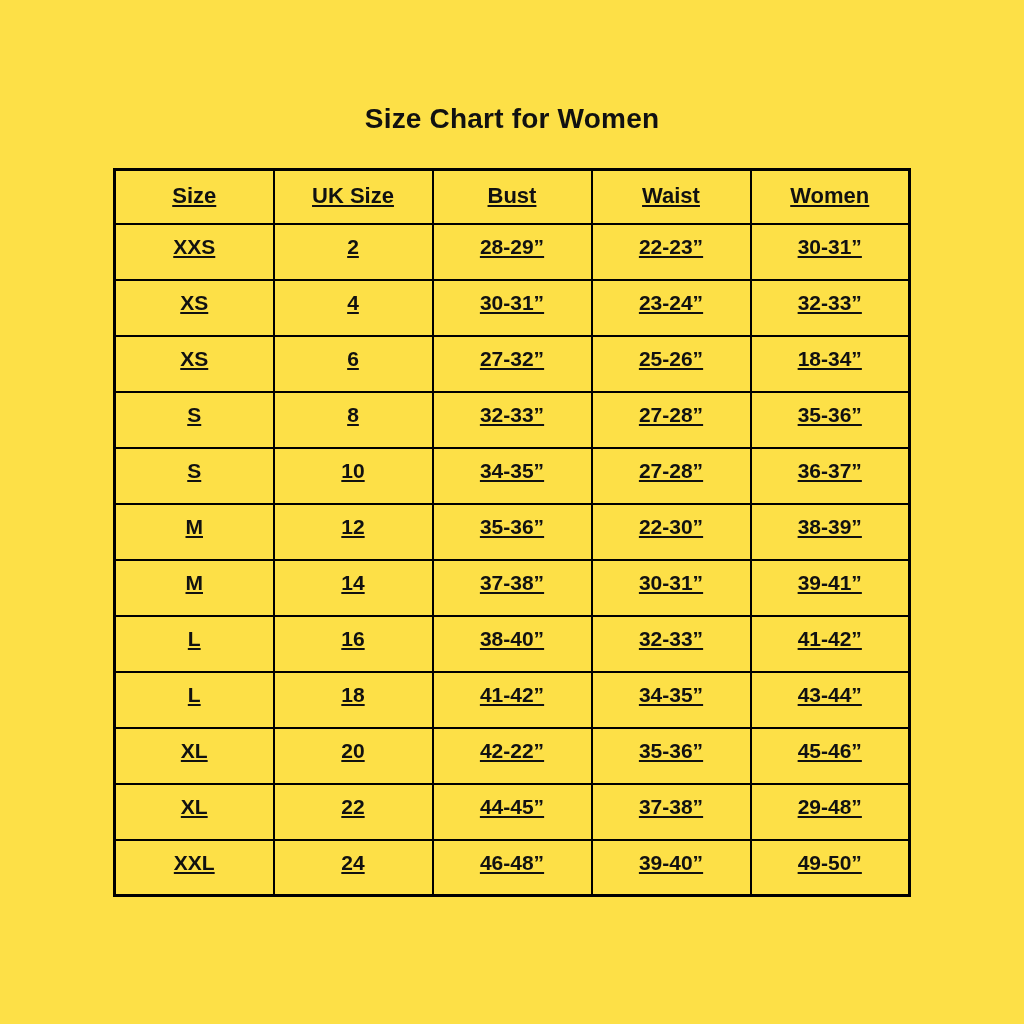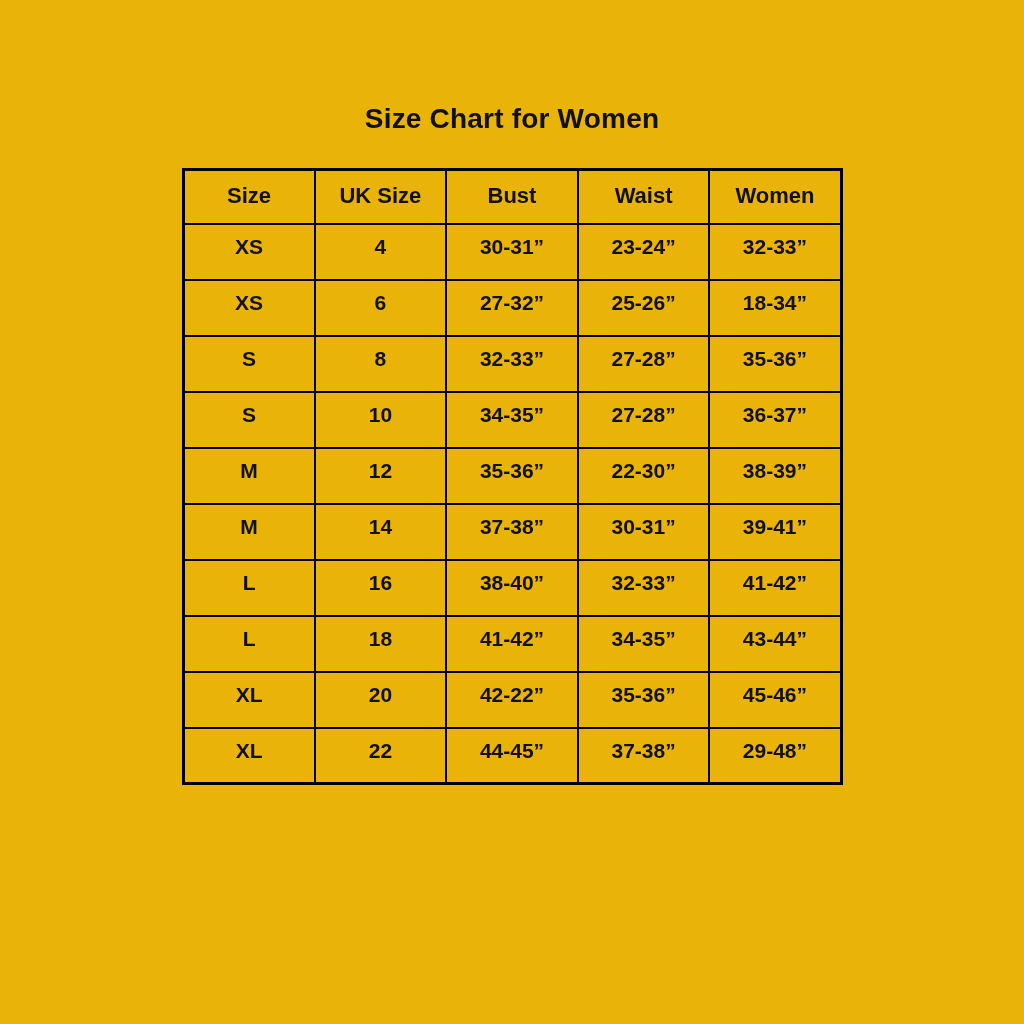--- a/index.html
+++ b/index.html
@@ -4,40 +4,41 @@
 <style>
   html, body {
     margin: 0;
     padding: 0;
     background: #ffffff;
   }
   .page {
     position: relative;
     width: 1024px;
     height: 1024px;
-    background: #eab308;
+    background: #fde047;
     font-family: "Liberation Sans", "DejaVu Sans", sans-serif;
     color: #111111;
     overflow: hidden;
   }
   .page-title {
     margin: 0;
     padding-top: 103px;
     text-align: center;
     font-size: 28px;
     font-weight: bold;
     letter-spacing: 0.2px;
     color: #111111;
   }
   table.size-table {
     border-collapse: collapse;
     table-layout: fixed;
-    width: 661px;
+    width: 798px;
     margin: 33px auto 0 auto;
     border: 3px solid #000000;
+    text-decoration: underline;
   }
   table.size-table th,
   table.size-table td {
     border: 2px solid #000000;
     width: 20%;
     height: 56px;
     box-sizing: border-box;
     text-align: center;
     vertical-align: middle;
     padding: 0 2px 9px 2px;
@@ -62,20 +63,27 @@
     <thead>
       <tr>
           <th>Size</th>
           <th>UK Size</th>
           <th>Bust</th>
           <th>Waist</th>
           <th>Women</th>
         </tr>
     </thead>
     <tbody>
+        <tr>
+          <td>XXS</td>
+          <td>2</td>
+          <td>28-29”</td>
+          <td>22-23”</td>
+          <td>30-31”</td>
+        </tr>
         <tr>
           <td>XS</td>
           <td>4</td>
           <td>30-31”</td>
           <td>23-24”</td>
           <td>32-33”</td>
         </tr>
         <tr>
           <td>XS</td>
           <td>6</td>
@@ -132,15 +140,22 @@
           <td>35-36”</td>
           <td>45-46”</td>
         </tr>
         <tr>
           <td>XL</td>
           <td>22</td>
           <td>44-45”</td>
           <td>37-38”</td>
           <td>29-48”</td>
         </tr>
+        <tr>
+          <td>XXL</td>
+          <td>24</td>
+          <td>46-48”</td>
+          <td>39-40”</td>
+          <td>49-50”</td>
+        </tr>
       </tbody>
   </table>
 </div>
 
 </body></html>

